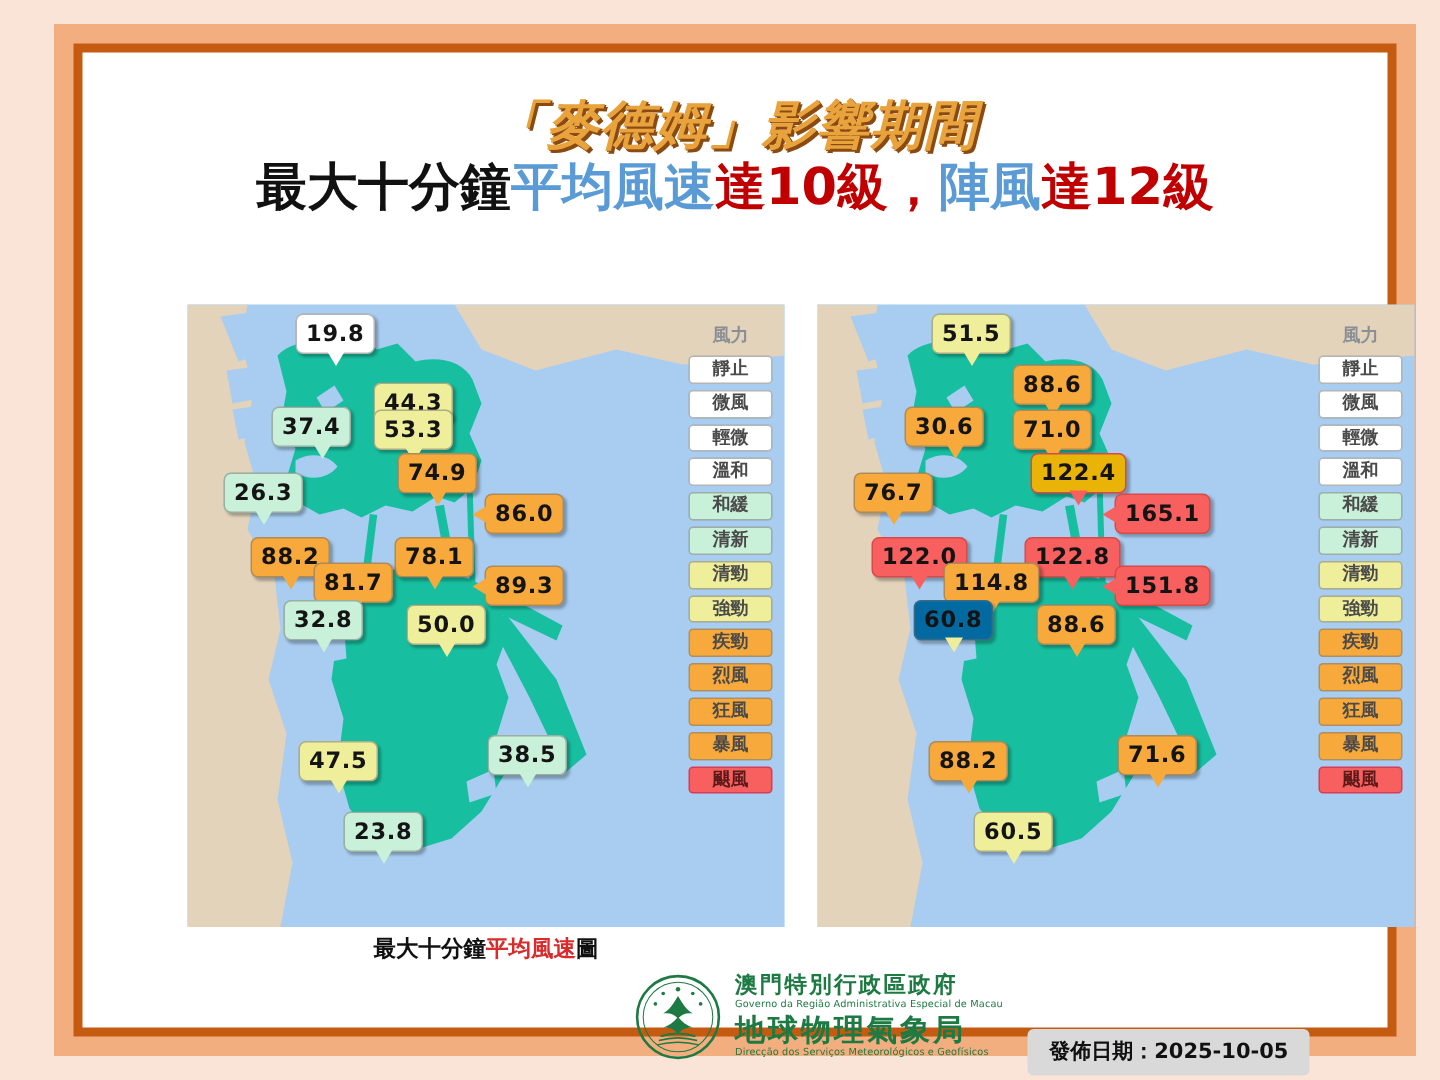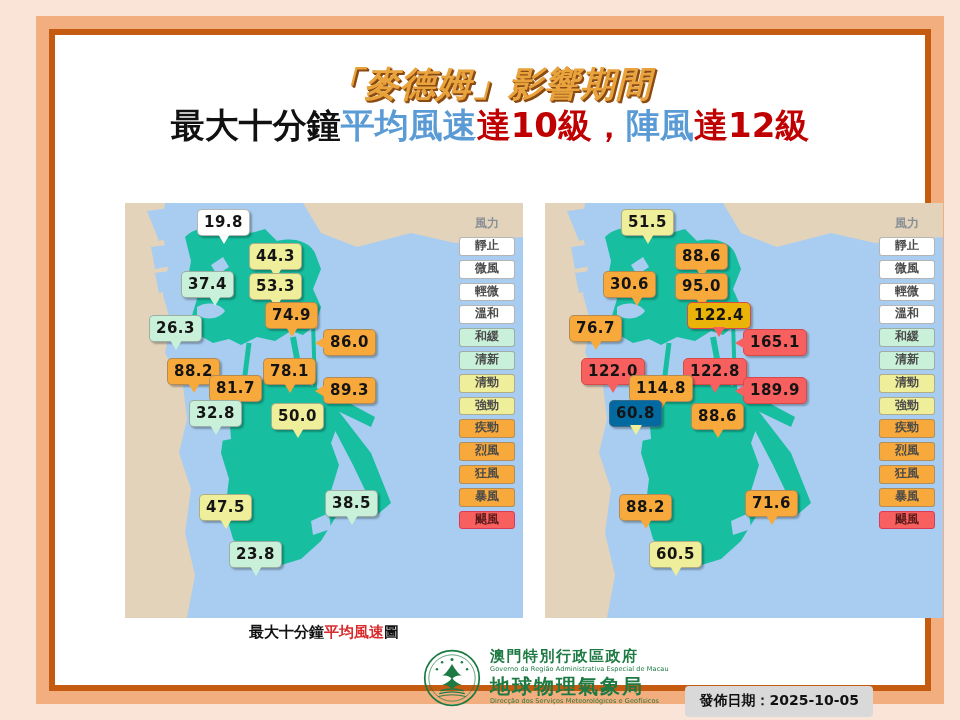--- a/index.html
+++ b/index.html
@@ -193,21 +193,21 @@
                   <div class="legend-item" style="background: rgb(239, 238, 154);">強勁</div>
                   <div class="legend-item" style="background: rgb(247, 169, 59);">疾勁</div>
                   <div class="legend-item" style="background: rgb(247, 169, 59);">烈風</div>
                   <div class="legend-item" style="background: rgb(247, 169, 59);">狂風</div>
                   <div class="legend-item" style="background: rgb(247, 169, 59);">暴風</div>
                   <div class="legend-item" style="background: rgb(248, 95, 95); border-color: rgb(216, 59, 90); color: rgb(90, 26, 26);">颶風</div>
                 </div>
         </div>
         <div class="pin-layer">
                 <div class="pin" style="left: 72px; top: 6px; background: rgb(255, 255, 255);"><span>19.8</span><span class="tail" style="border-top-color: rgb(255, 255, 255);"></span></div>
-                <div class="pin" style="left: 124px; top: 40px; background: rgb(239, 238, 154);"><span>44.3</span><span class="tail" style="border-top-color: rgb(239, 238, 154);"></span></div>
+                <div class="pin" style="left: 124px; top: 52px; background: rgb(239, 238, 154);"><span>44.3</span><span class="tail" style="border-top-color: rgb(239, 238, 154);"></span></div>
                 <div class="pin tail-right" style="left: 56px; top: 68px; background: rgb(201, 240, 217);"><span>37.4</span><span class="tail" style="border-top-color: rgb(201, 240, 217);"></span></div>
                 <div class="pin" style="left: 124px; top: 70px; background: rgb(239, 238, 154);"><span>53.3</span><span class="tail" style="border-top-color: rgb(239, 238, 154);"></span></div>
                 <div class="pin" style="left: 140px; top: 99px; background: rgb(247, 169, 59);"><span>74.9</span><span class="tail" style="border-top-color: rgb(247, 169, 59);"></span></div>
                 <div class="pin" style="left: 24px; top: 112px; background: rgb(201, 240, 217);"><span>26.3</span><span class="tail" style="border-top-color: rgb(201, 240, 217);"></span></div>
                 <div class="pin tail-side-left" style="left: 198px; top: 126px; background: rgb(247, 169, 59);"><span>86.0</span><span class="tail" style="border-right-color: rgb(247, 169, 59);"></span></div>
                 <div class="pin" style="left: 42px; top: 155px; background: rgb(247, 169, 59);"><span>88.2</span><span class="tail" style="border-top-color: rgb(247, 169, 59);"></span></div>
                 <div class="pin" style="left: 138px; top: 155px; background: rgb(247, 169, 59);"><span>78.1</span><span class="tail" style="border-top-color: rgb(247, 169, 59);"></span></div>
                 <div class="pin" style="left: 84px; top: 172px; background: rgb(247, 169, 59);"><span>81.7</span><span class="tail" style="border-top-color: rgb(247, 169, 59);"></span></div>
                 <div class="pin tail-side-left" style="left: 198px; top: 174px; background: rgb(247, 169, 59);"><span>89.3</span><span class="tail" style="border-right-color: rgb(247, 169, 59);"></span></div>
                 <div class="pin" style="left: 64px; top: 197px; background: rgb(201, 240, 217);"><span>32.8</span><span class="tail" style="border-top-color: rgb(201, 240, 217);"></span></div>
@@ -276,28 +276,28 @@
                   <div class="legend-item" style="background: rgb(247, 169, 59);">烈風</div>
                   <div class="legend-item" style="background: rgb(247, 169, 59);">狂風</div>
                   <div class="legend-item" style="background: rgb(247, 169, 59);">暴風</div>
                   <div class="legend-item" style="background: rgb(248, 95, 95); border-color: rgb(216, 59, 90); color: rgb(90, 26, 26);">颶風</div>
                 </div>
         </div>
         <div class="pin-layer">
                 <div class="pin" style="left: 76px; top: 6px; background: rgb(239, 238, 154);"><span>51.5</span><span class="tail" style="border-top-color: rgb(239, 238, 154);"></span></div>
                 <div class="pin" style="left: 130px; top: 40px; background: rgb(247, 169, 59);"><span>88.6</span><span class="tail" style="border-top-color: rgb(247, 169, 59);"></span></div>
                 <div class="pin tail-right" style="left: 58px; top: 68px; background: rgb(247, 169, 59);"><span>30.6</span><span class="tail" style="border-top-color: rgb(247, 169, 59);"></span></div>
-                <div class="pin" style="left: 130px; top: 70px; background: rgb(247, 169, 59);"><span>95.0</span><span class="tail" style="border-top-color: rgb(247, 169, 59);"></span></div>
+                <div class="pin" style="left: 130px; top: 70px; background: rgb(247, 169, 59);"><span>71.0</span><span class="tail" style="border-top-color: rgb(247, 169, 59);"></span></div>
                 <div class="pin" style="left: 142px; top: 99px; background: #eab308; border-color: rgb(216, 74, 74);"><span>122.4</span><span class="tail" style="border-top-color: rgb(248, 95, 95);"></span></div>
                 <div class="pin" style="left: 24px; top: 112px; background: rgb(247, 169, 59);"><span>76.7</span><span class="tail" style="border-top-color: rgb(247, 169, 59);"></span></div>
                 <div class="pin tail-side-left" style="left: 198px; top: 126px; background: rgb(248, 95, 95); border-color: rgb(216, 74, 74);"><span>165.1</span><span class="tail" style="border-right-color: rgb(248, 95, 95);"></span></div>
                 <div class="pin" style="left: 36px; top: 155px; background: rgb(248, 95, 95); border-color: rgb(216, 74, 74);"><span>122.0</span><span class="tail" style="border-top-color: rgb(248, 95, 95);"></span></div>
                 <div class="pin" style="left: 138px; top: 155px; background: rgb(248, 95, 95); border-color: rgb(216, 74, 74);"><span>122.8</span><span class="tail" style="border-top-color: rgb(248, 95, 95);"></span></div>
                 <div class="pin" style="left: 84px; top: 172px; background: rgb(247, 169, 59);"><span>114.8</span><span class="tail" style="border-top-color: rgb(247, 169, 59);"></span></div>
-                <div class="pin tail-side-left" style="left: 198px; top: 174px; background: rgb(248, 95, 95); border-color: rgb(216, 74, 74);"><span>189.9</span><span class="tail" style="border-right-color: rgb(248, 95, 95);"></span></div>
+                <div class="pin tail-side-left" style="left: 198px; top: 174px; background: rgb(248, 95, 95); border-color: rgb(216, 74, 74);"><span>151.8</span><span class="tail" style="border-right-color: rgb(248, 95, 95);"></span></div>
                 <div class="pin" style="left: 64px; top: 197px; background: #0369a1;"><span>60.8</span><span class="tail" style="border-top-color: rgb(239, 238, 154);"></span></div>
                 <div class="pin" style="left: 146px; top: 200px; background: rgb(247, 169, 59);"><span>88.6</span><span class="tail" style="border-top-color: rgb(247, 169, 59);"></span></div>
                 <div class="pin" style="left: 74px; top: 291px; background: rgb(247, 169, 59);"><span>88.2</span><span class="tail" style="border-top-color: rgb(247, 169, 59);"></span></div>
                 <div class="pin" style="left: 200px; top: 287px; background: rgb(247, 169, 59);"><span>71.6</span><span class="tail" style="border-top-color: rgb(247, 169, 59);"></span></div>
                 <div class="pin" style="left: 104px; top: 338px; background: rgb(239, 238, 154);"><span>60.5</span><span class="tail" style="border-top-color: rgb(239, 238, 154);"></span></div>
               </div>
       </div>
     </div>
 
     <div id="footer-logo">

